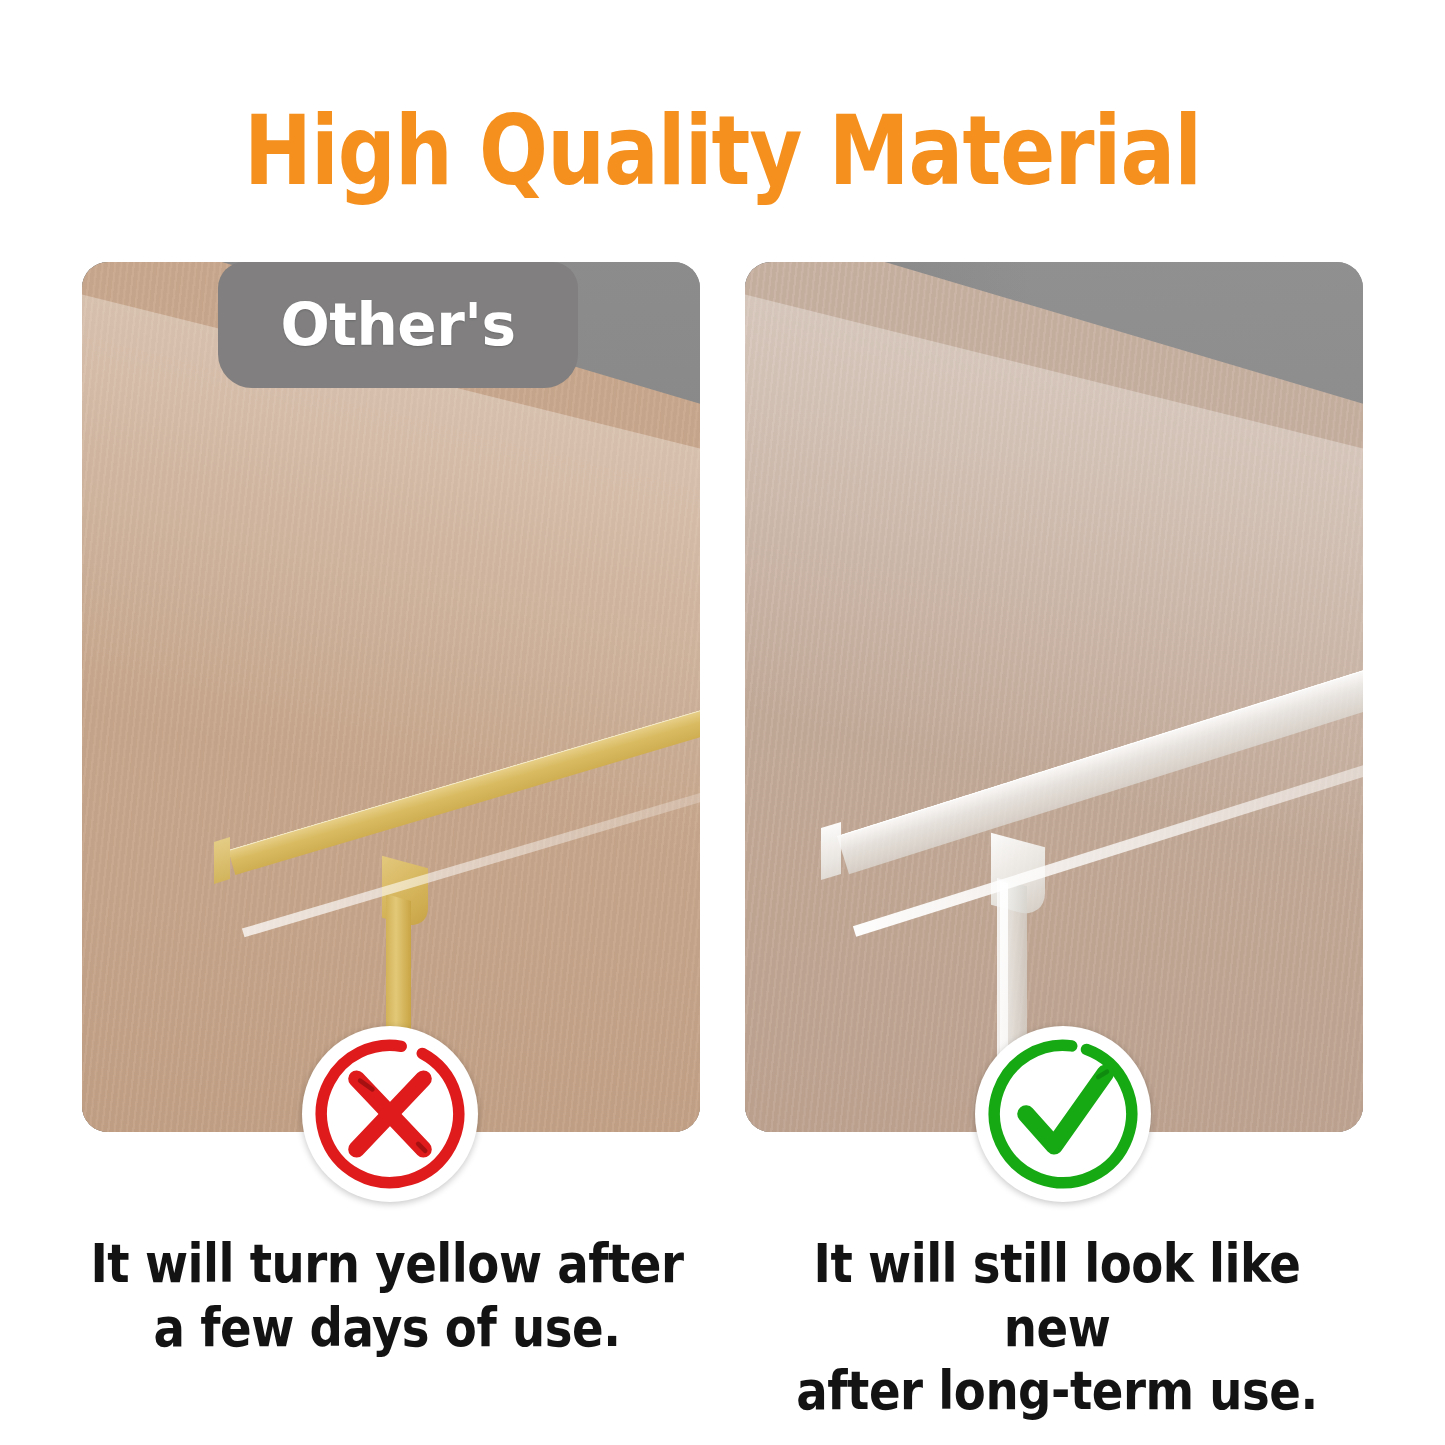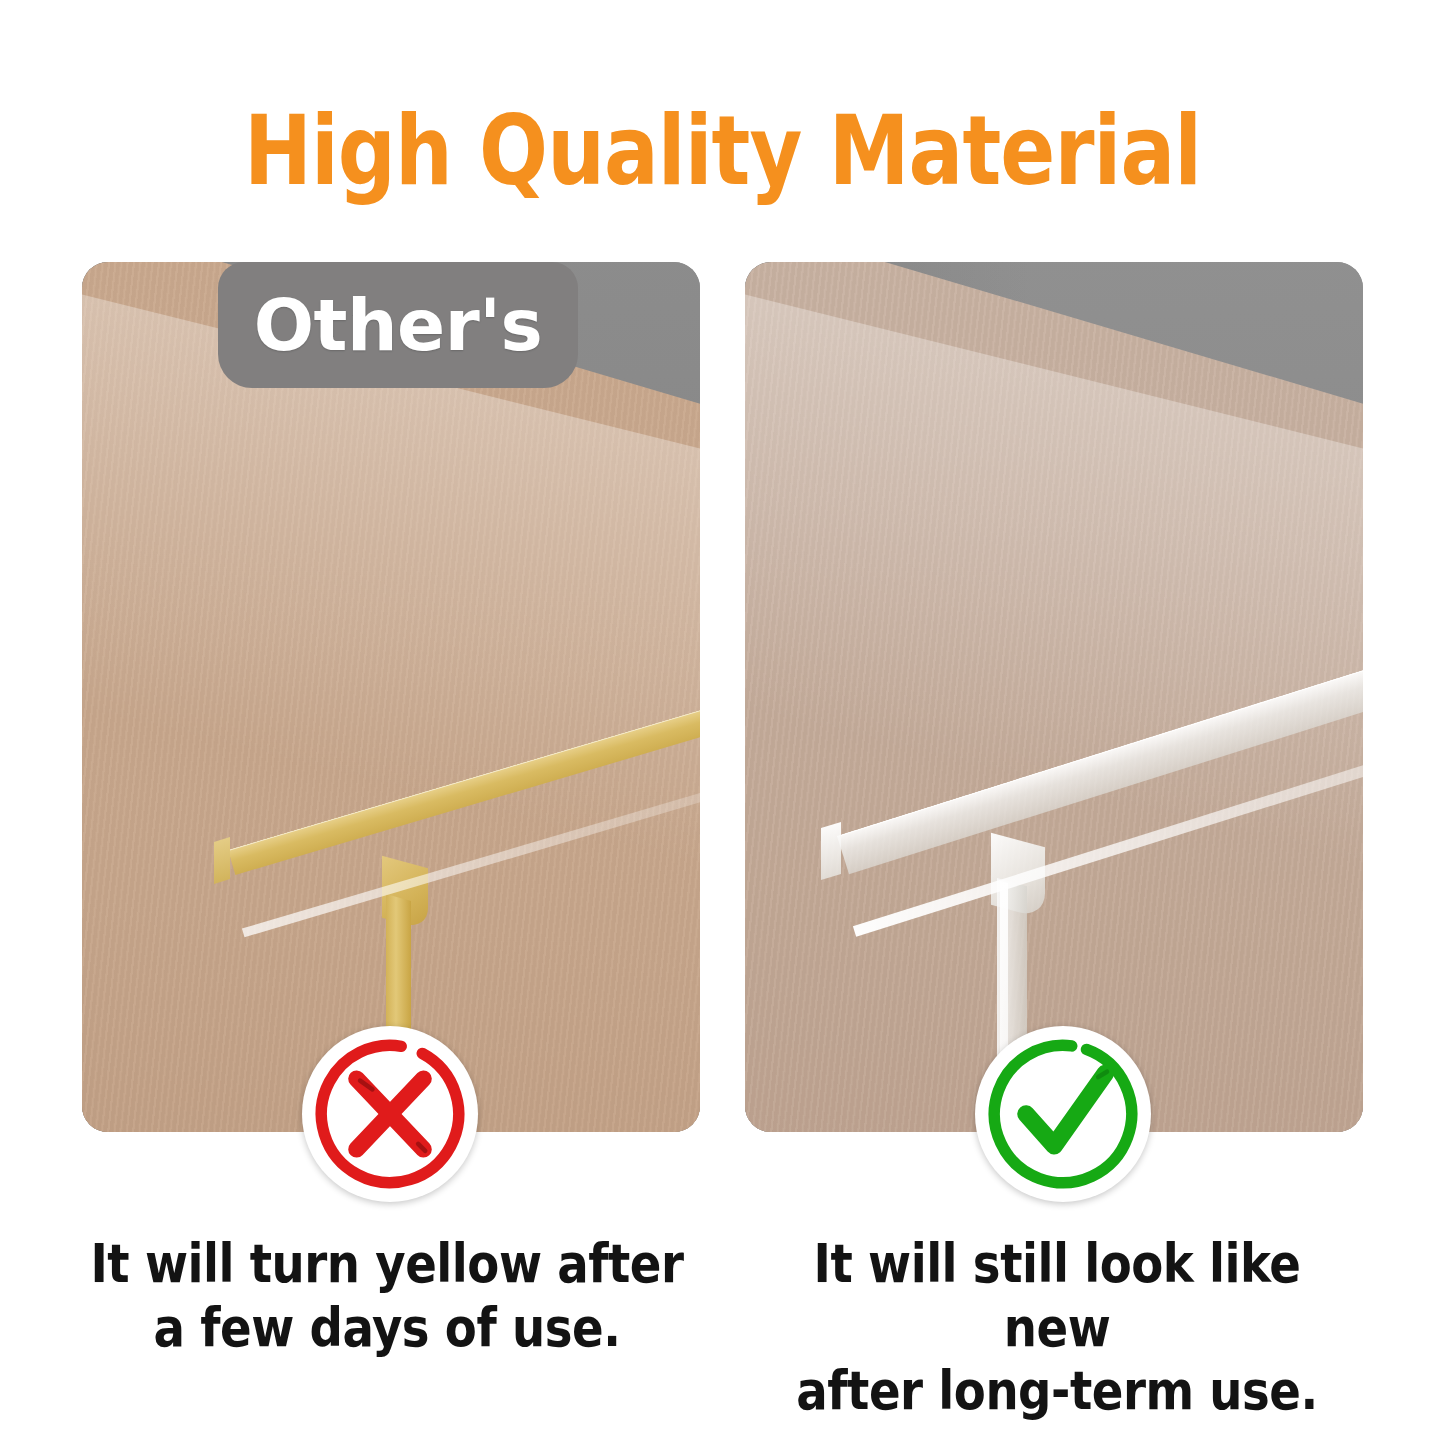--- a/index.html
+++ b/index.html
@@ -214,21 +214,21 @@
     height: 126px;
     display: flex;
     align-items: center;
     justify-content: center;
     border-radius: 0 0 34px 34px;
     z-index: 7;
   }
   .badge-label {
     font-family: "DejaVu Sans", "Liberation Sans", sans-serif;
     font-weight: bold;
-    font-size: 71px;
+    font-size: 58px;
     color: #ffffff;
     letter-spacing: -0.5px;
     line-height: 1;
     white-space: nowrap;
     text-shadow: 0 1px 2px rgba(0,0,0,.18);
   }
   .badge-other {
     left: 218px;
     width: 360px;
     background: #817F7F;

